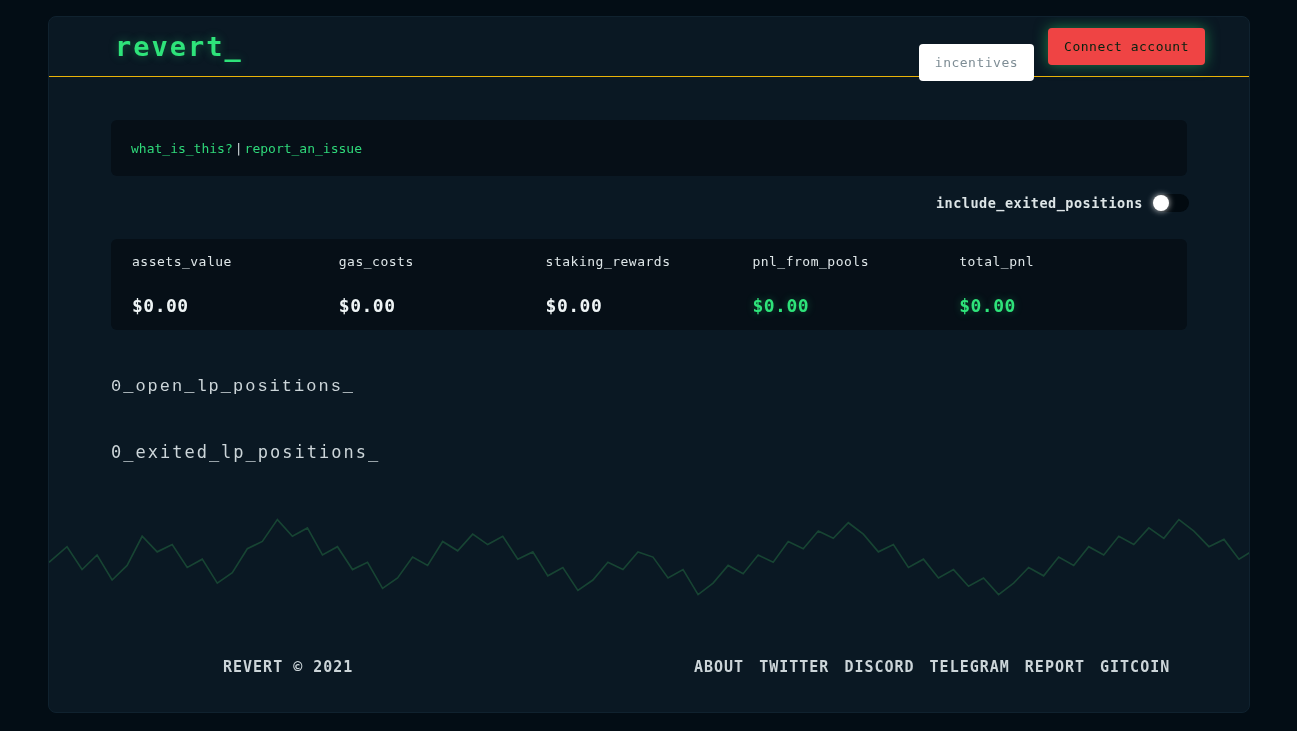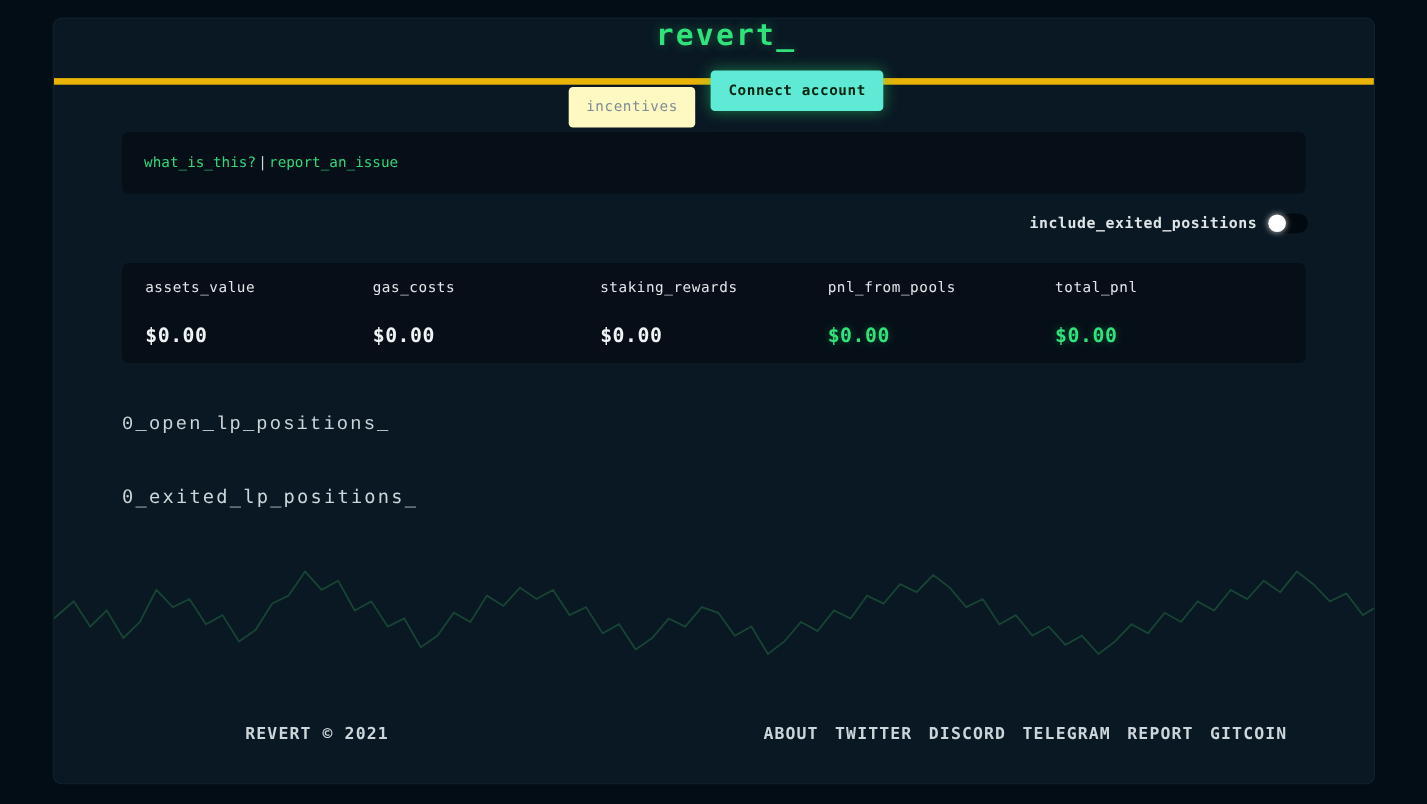--- a/index.html
+++ b/index.html
@@ -16,49 +16,48 @@
     background:#0a1823;
     border:1px solid #10222f;
     border-radius:8px;
     overflow:hidden;
   }
   
   .header {
     height:60px;
     display:flex; align-items:center; justify-content:space-between;
     padding:0 44px 0 66px;
-    border-bottom:6px solid #eab308;
-    flex-direction:column;
+    border-bottom:1px solid #eab308;
   }
   .logo {
     color:#2ee37a;
     font-size:27px;
     font-weight:bold;
     letter-spacing:2px;
     text-shadow:0 0 10px rgba(46,227,122,.35);
   }
   .header-actions { display:flex; align-items:center; gap:14px; }
   .btn {
     font-family:inherit;
     font-size:13px;
     border:none;
     border-radius:4px;
     padding:11px 16px;
     cursor:pointer;
     letter-spacing:.5px;
   }
   .btn-incentives {
-    background:#fef9c3;
+    background:#ffffff;
     color:#7e8d95;
     margin-top:31px;
   }
   .btn-connect {
-    background:#5eead4;
+    background:#ef4444;
     color:#04230f;
-    font-weight:bold;
+    font-weight:normal;
     box-shadow:0 0 14px rgba(46,227,111,.5);
   }
   
   .banner {
     margin:43px 62px 0 62px;
     height:56px;
     background:#060f17;
     border-radius:6px;
     display:flex; align-items:center; justify-content:space-between;
     padding:0 20px;

